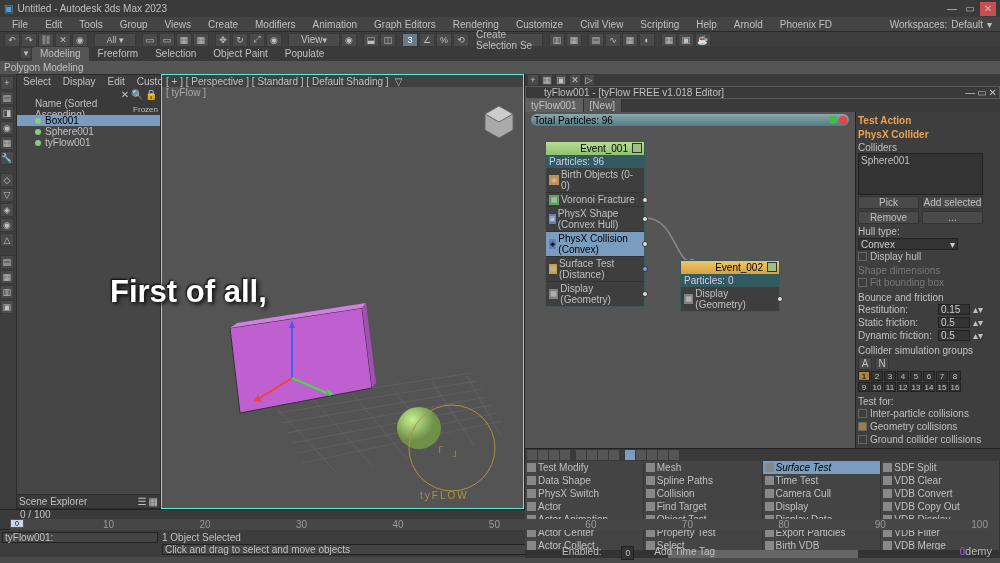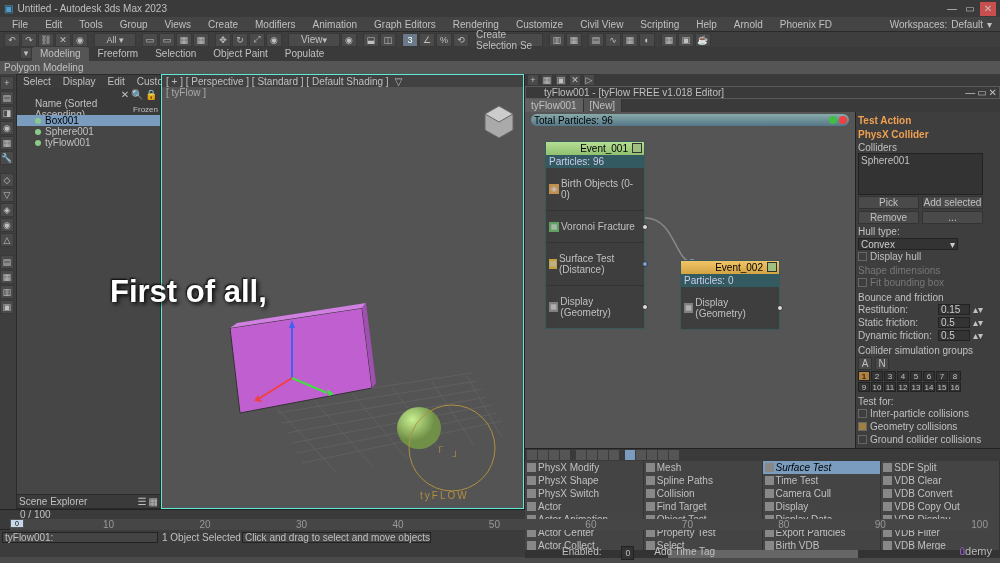--- a/index.html
+++ b/index.html
@@ -58,21 +58,21 @@
 .node-area { width: 330px; background: #555; position: relative; overflow:hidden;}
 .particle-bar { position:absolute; top:2px; left:6px; right:6px; height:12px; background: linear-gradient(#8aa, #578); border-radius:6px; color:#000; padding-left:3px; display:flex; align-items:center;}
 .particle-bar .dots { margin-left:auto; display:flex; gap:2px; padding-right:2px;}
 .particle-bar .dot { width:8px; height:8px; border-radius:50%; }
 
 .event-node { position: absolute; background: #3e3e3e; border: 1px solid #3a5a5a; border-radius: 2px; font-size: 9px; }
 .event-header { background: linear-gradient(#b5de93, #90c070); color: #000; text-align: right; padding: 1px 16px 1px 2px; position:relative;}
 .event-header.orange { background: linear-gradient(#f0c468, #d4a442); }
 .event-header::after { content:''; position:absolute; right:2px; top:1px; width:8px; height:8px; background:#a0c080; border:1px solid #333;}
 .event-sub { background: #325a60; color: #cce; padding: 1px 3px; }
-.op-row { display: flex; align-items: center; padding: 10px 3px; gap: 2px; border-bottom: 1px solid #333; position:relative;}
+.op-row { display: flex; align-items: center; padding: 1px 3px; gap: 2px; border-bottom: 1px solid #333; position:relative;}
 .op-row:last-child { border-bottom:none;}
 .op-row.sel { background: #7a9cbf; color: #000; }
 .op-icon { width: 10px; height: 10px; background: #888; display:inline-block; font-size:7px; text-align:center; line-height:10px;}
 .op-row .socket { position:absolute; right:-4px; width:6px; height:6px; border-radius:50%; background:#ddd; border:1px solid #333;}
 .cache-bar { position:absolute; bottom:2px; left:2px; right:2px; height:11px; background:#325a60; display:flex; align-items:center; padding:0 4px; font-size:8.5px;}
 
 .props-panel { width: 130px; background: #3e3e3e; border-left: 1px solid #222; padding: 2px; display:flex; flex-direction:column; gap:1px; overflow:hidden;}
 .prop-section { font-size: 9px; }
 .prop-header { font-weight:bold; color:#e8e8e8; padding:1px 0; }
 .prop-header.action { color: #f0a050; }
@@ -96,21 +96,21 @@
 .lib-scroll .thumb { width:40%; background:#666;}
 
 .timeline { height: 20px; background: #3a3a3a; display:flex; flex-direction:column; border-top:1px solid #222;}
 .tl-readout { height:9px; display:flex; padding-left:20px; font-size:8px; align-items:center;}
 .tl-track { height:11px; background:#464646; position:relative; margin: 0 10px;}
 .tl-marker { position:absolute; top:0; width:14px; height:9px; background:#c7d9e8; border:1px solid #555; font-size:7px; text-align:center; color:#000;}
 .tl-ticks { display:flex; justify-content:space-between; font-size:7px; padding:0 2px; color:#999;}
 
 .statusbar { height: 28px; background: #3c3c3c; display:flex; border-top:1px solid #222;}
 .status-left { width:160px; padding:2px;}
-.status-cmd { width:380px; padding:2px; display:flex; flex-direction:row; gap:1px;}
+.status-cmd { width:380px; padding:2px; display:flex; flex-direction:column; gap:1px;}
 .cmd-line { height:11px; background:#444; border:1px solid #222; display:flex; align-items:center; padding-left:2px;}
 .status-readouts { flex:1; display:flex; align-items:center; gap:2px; padding:0 4px;}
 .readout { background:#333; border:1px solid #222; padding:1px 3px; font-size:8.5px;}
 .playback { display:flex; gap:1px; align-items:center;}
 .play-btn { width:16px; height:15px; background:#4a4a4a; border:1px solid #222; cursor:pointer; display:flex; align-items:center; justify-content:center;}
 
 .udemy { position:absolute; bottom: 6px; right: 8px; color:#bbb; font-size:11px; z-index:200;}
 .udemy .u { color:#a060e0;}
 
 .checkbox { width:9px; height:9px; border:1px solid #666; display:inline-block;}
@@ -372,20 +372,30 @@
         <div class="event-node" style="top:29px; left:20px; width:100px">
           <div class="event-header">Event_001</div>
           <div class="event-sub">Particles: 96</div>
           <div class="op-row">
               <span class="op-icon" style="background:#c09050">◉</span>
               <span>Birth Objects (0-0)</span>
             </div>
           <div class="op-row">
               <span class="op-icon" style="background:#60a060">▦</span>
               <span>Voronoi Fracture</span>
+              <span class="socket"></span>
+            </div>
+          <div class="op-row">
+              <span class="op-icon" style="background:#6080c0">▣</span>
+              <span>PhysX Shape (Convex Hull)</span>
+              <span class="socket"></span>
+            </div>
+          <div class="op-row sel">
+              <span class="op-icon" style="background:#6080c0">◈</span>
+              <span>PhysX Collision (Convex)</span>
               <span class="socket"></span>
             </div>
           <div class="op-row">
               <span class="op-icon" style="background:#c0a040">▤</span>
               <span>Surface Test (Distance)</span>
               <span class="socket" style="background:#7aa0d0"></span>
             </div>
           <div class="op-row">
               <span class="op-icon" style="background:#808080">▦</span>
               <span>Display (Geometry)</span>
@@ -507,25 +517,25 @@
         <div class="sq" style="background:#7a9cbf"></div>
         <div class="sq"></div>
           <div class="sq"></div>
         <div class="sq"></div>
           <div class="sq"></div>
       </div>
       <div class="lib-cols">
         <div class="lib-col">
           <div class="lib-item">
               <span class="ic"></span>
-              <span>PhysX Modify</span>
-            </div>
-          <div class="lib-item">
-              <span class="ic"></span>
-              <span>PhysX Shape</span>
+              <span>Test Modify</span>
+            </div>
+          <div class="lib-item">
+              <span class="ic"></span>
+              <span>Data Shape</span>
             </div>
           <div class="lib-item">
               <span class="ic"></span>
               <span>PhysX Switch</span>
             </div>
           <div class="lib-item">
               <span class="ic"></span>
               <span>Actor</span>
             </div>
           <div class="lib-item">

